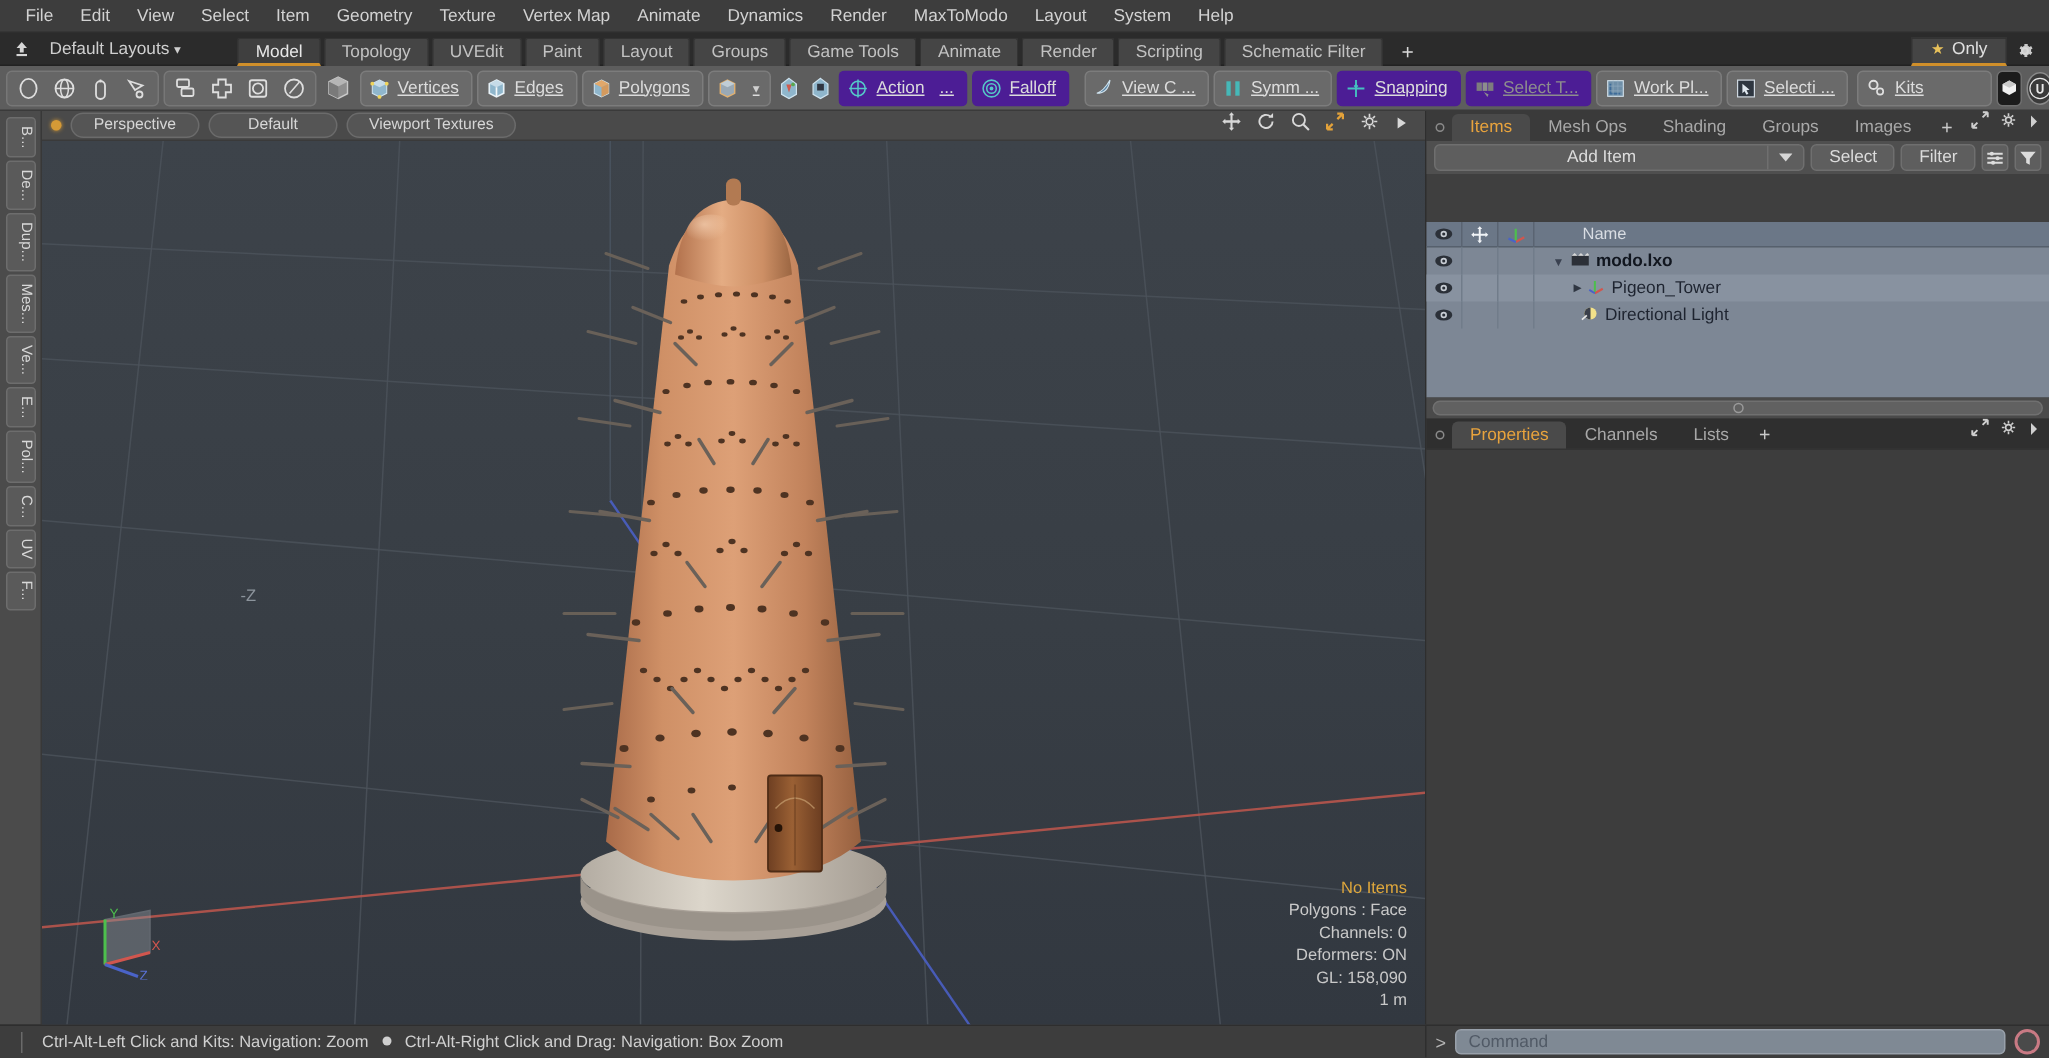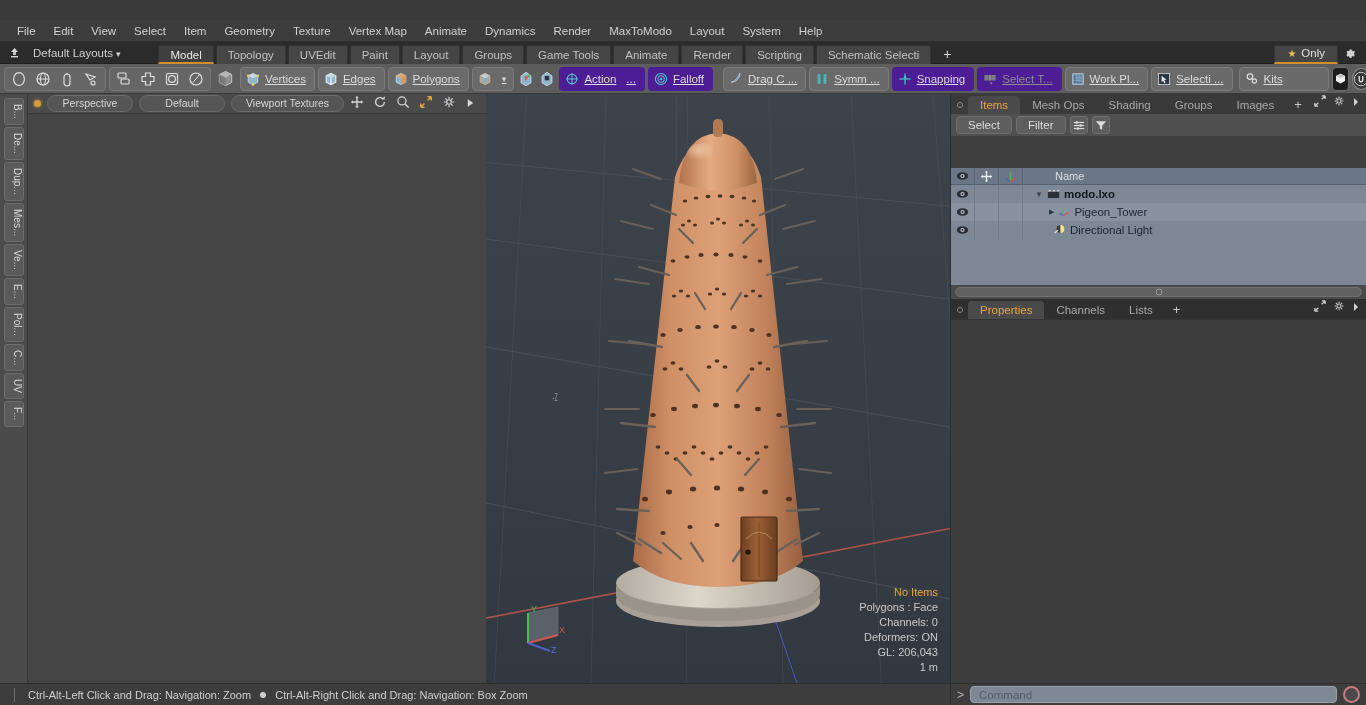--- a/index.html
+++ b/index.html
@@ -9,21 +9,21 @@
     font-family: "Liberation Sans", sans-serif;
     overflow: hidden;
     -webkit-font-smoothing: antialiased;
   }
   body { display: flex; flex-direction: column; }
 
   
   #menubar {
     height: 22px; background: #3d3d3d;
     display: flex; align-items: center; padding-left: 8px;
-    border-bottom: 1px solid #2e2e2e; flex: none; margin-top: 20px;
+    border-bottom: 1px solid #2e2e2e; flex: none;
   }
   .menu-item {
     color: #d2d2d2; font-size: 11.5px; padding: 0 9px; height: 20px;
     line-height: 20px; cursor: default; white-space: nowrap;
   }
 
   
   #layoutbar {
     height: 22px; background: #2b2b2b; display: flex; align-items: center;
     border-bottom: 1px solid #222; flex: none; position: relative;
@@ -84,21 +84,21 @@
   }
   .vtab {
     writing-mode: vertical-rl; text-orientation: mixed;
     font-size: 10px; color: #d8d8d8; background: #5a5a5a;
     border: 1px solid #6d6d6d; width: 20px; margin-bottom: 2px;
     padding: 5px 0; text-align: center; border-radius: 3px;
     overflow: hidden; white-space: nowrap;
   }
 
   
-  #viewport-wrap { flex: 1; display: flex; flex-direction: row; min-width: 0; background: #454545; }
+  #viewport-wrap { flex: 1; display: flex; flex-direction: column; min-width: 0; background: #454545; }
   #vp-header {
     height: 20px; background: #4a4a4a; display: flex; align-items: center;
     gap: 6px; padding: 0 6px; flex: none; border-bottom: 1px solid #3a3a3a;
   }
   .vp-dot { width: 7px; height: 7px; border-radius: 50%; background: #d59a36; box-shadow: 0 0 3px #d59a36; }
   .vp-pill {
     background: #555; border: 1px solid #6b6b6b; border-radius: 9px;
     color: #d6d6d6; font-size: 10.5px; padding: 1px 14px; min-width: 86px;
     text-align: center; line-height: 13px;
   }
@@ -238,21 +238,21 @@
     <div class="ltab active">Model</div>
     <div class="ltab">Topology</div>
     <div class="ltab">UVEdit</div>
     <div class="ltab">Paint</div>
     <div class="ltab">Layout</div>
     <div class="ltab">Groups</div>
     <div class="ltab">Game Tools</div>
     <div class="ltab">Animate</div>
     <div class="ltab">Render</div>
     <div class="ltab">Scripting</div>
-    <div class="ltab">Schematic Selecti</div>
+    <div class="ltab">Schematic Filter</div>
     <div class="ltab-plus">+</div>
   </div>
   <div class="right-tools">
     <div class="only-btn">
       <span class="star">★</span>
       <span>Only</span>
     </div>
     <div class="gear-top">
       <svg width="14" height="14" viewBox="0 0 20 20">
           <path d="M10 6.4a3.6 3.6 0 100 7.2 3.6 3.6 0 000-7.2zm0 5.4a1.8 1.8 0 110-3.6 1.8 1.8 0 010 3.6z" fill="#d8d8d8"></path>
@@ -382,21 +382,21 @@
         <circle cx="10" cy="10" r="4" fill="none" stroke="#55c8c8" stroke-width="1.3"></circle>
         <circle cx="10" cy="10" r="1.6" fill="#55c8c8"></circle>
       </svg>
     <span class="tbtn-label">Falloff</span>
   </div>
   <div class="sep"></div>
   <div class="tbtn">
     <svg class="cube-ic" viewBox="0 0 20 20">
         <path d="M4 14c4-1 7-4 11-11-1 7-5 11-11 11z" fill="#5b86a8" stroke="#cfe3ef" stroke-width=".9"></path>
       </svg>
-    <span class="tbtn-label">Drag C ...</span>
+    <span class="tbtn-label">View C ...</span>
   </div>
   <div class="tbtn">
     <svg class="cube-ic" viewBox="0 0 20 20">
         <rect x="4.5" y="4" width="3.6" height="12" fill="#46b8b8"></rect>
         <rect x="11.9" y="4" width="3.6" height="12" fill="#46b8b8"></rect>
       </svg>
     <span class="tbtn-label">Symm ...</span>
   </div>
   <div class="tbtn flat">
     <svg class="cube-ic" viewBox="0 0 20 20">
@@ -741,21 +741,21 @@
         <text x="15" y="11" fill="#4dbf4d" font-size="9" font-family="Liberation Sans, sans-serif">Y</text>
         <text x="43" y="32" fill="#d1564e" font-size="9" font-family="Liberation Sans, sans-serif">X</text>
         <text x="35" y="52" fill="#5a72d6" font-size="9" font-family="Liberation Sans, sans-serif">Z</text>
       </svg>
 
       <div id="stats">
         <div class="hl">No Items</div>
         <div>Polygons : Face</div>
         <div>Channels: 0</div>
         <div>Deformers: ON</div>
-        <div>GL: 206,043</div>
+        <div>GL: 158,090</div>
         <div>1 m</div>
       </div>
     </div>
   </div>
 
   <div id="rightpanel">
     <div class="panel-tabbar">
       <div class="pt-dot"></div>
       <div class="ptab active">Items</div>
       <div class="ptab">Mesh Ops</div>
@@ -772,20 +772,28 @@
               <circle cx="10" cy="10" r="3.2" fill="none" stroke="#cfcfcf" stroke-width="1.8"></circle>
               <path d="M10 2.6v3M10 14.4v3M2.6 10h3M14.4 10h3M4.8 4.8l2.1 2.1M13.1 13.1l2.1 2.1M15.2 4.8l-2.1 2.1M6.9 13.1l-2.1 2.1" stroke="#cfcfcf" stroke-width="1.8"></path>
             </svg></span>
         <span><svg width="8" height="10" viewBox="0 0 8 10">
               <path d="M2 1l4 4-4 4z" fill="#cfcfcf"></path>
             </svg></span>
       </div>
     </div>
 
     <div class="items-toolbar">
+      <div class="additem">
+        <span class="lbl">Add Item</span>
+        <span class="caret">
+            <svg width="9" height="6" viewBox="0 0 10 6">
+              <path d="M0 0h10L5 6z" fill="#d6d6d6"></path>
+            </svg>
+          </span>
+      </div>
       <div class="minibtn">Select</div>
       <div class="minibtn">Filter</div>
       <div class="iconbtn">
         <svg width="12" height="11" viewBox="0 0 14 12">
             <line x1="1" y1="2.5" x2="13" y2="2.5" stroke="#dcdcdc" stroke-width="1.4"></line>
             <line x1="1" y1="6" x2="13" y2="6" stroke="#dcdcdc" stroke-width="1.4"></line>
             <line x1="1" y1="9.5" x2="13" y2="9.5" stroke="#dcdcdc" stroke-width="1.4"></line>
             <circle cx="4.5" cy="2.5" r="1.6" fill="#dcdcdc"></circle>
             <circle cx="9" cy="6" r="1.6" fill="#dcdcdc"></circle>
             <circle cx="5.5" cy="9.5" r="1.6" fill="#dcdcdc"></circle>
@@ -908,21 +916,21 @@
       </div>
     </div>
     <div class="props-body"></div>
   </div>
 </div>
 
 <div id="bottombar">
   <div id="hintbar">
     <div class="grip"></div>
     <div class="txt">
-      <span>Ctrl-Alt-Left Click and Drag: Navigation: Zoom</span>
+      <span>Ctrl-Alt-Left Click and Kits: Navigation: Zoom</span>
       <span class="hint-dot"></span>
       <span>Ctrl-Alt-Right Click and Drag: Navigation: Box Zoom</span>
     </div>
   </div>
   <div id="cmdbar">
     <span class="prompt">&gt;</span>
     <input class="cmdinput" placeholder="Command" style="">
     <div class="rec-btn"></div>
   </div>
 </div>

